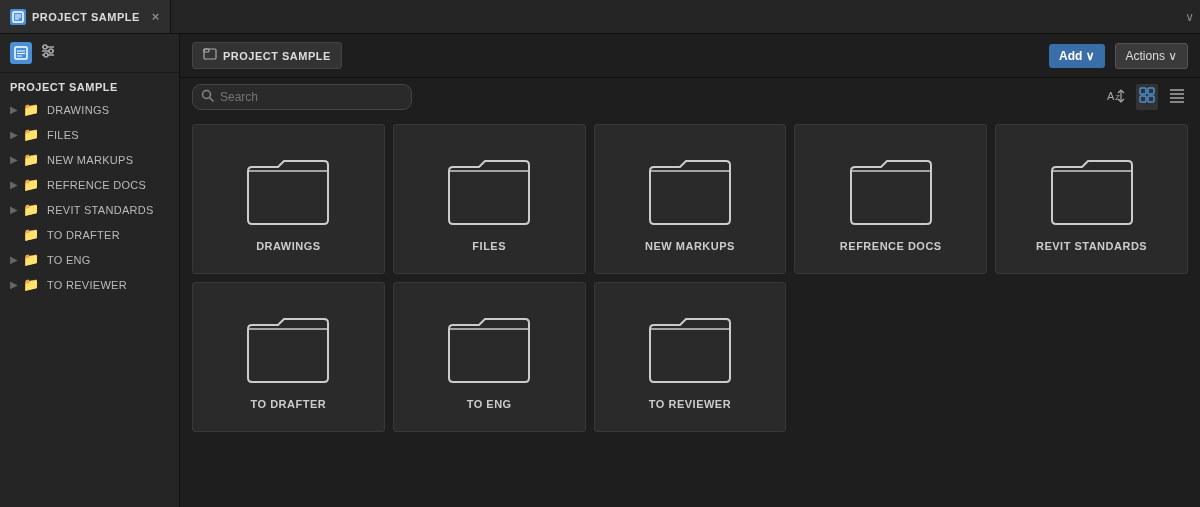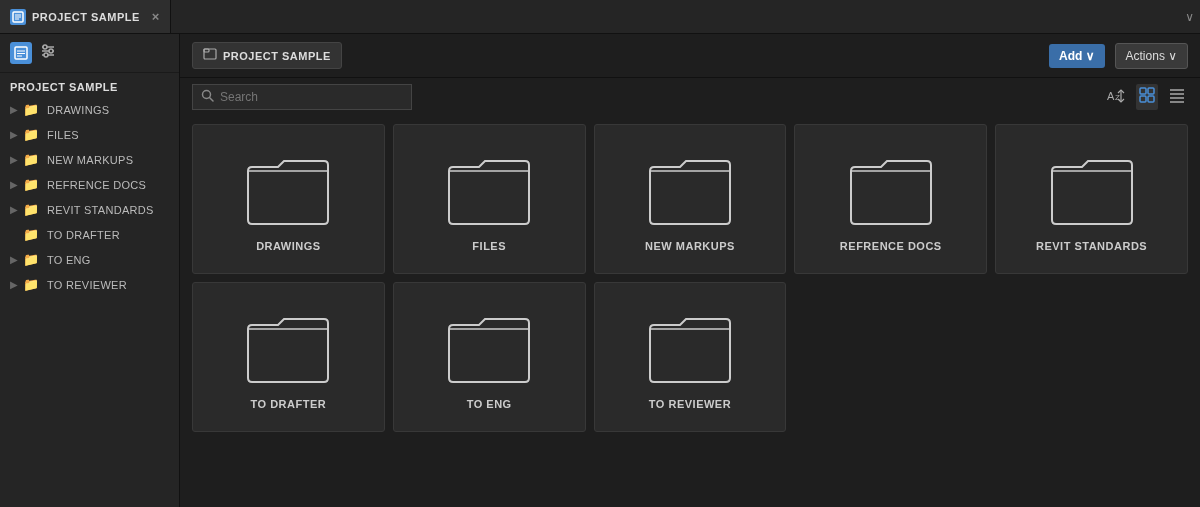--- a/index.html
+++ b/index.html
@@ -210,21 +210,21 @@
       align-items: center;
       padding: 6px 12px;
       gap: 8px;
       flex-shrink: 0;
     }
     .search-box {
       display: flex;
       align-items: center;
       background: #2a2a2a;
       border: 1px solid #444;
-      border-radius: 0;
+      border-radius: 9px;
       padding: 4px 8px;
       width: 220px;
       gap: 6px;
     }
     .search-box input {
       background: transparent;
       border: none;
       outline: none;
       color: #ccc;
       font-size: 12px;

